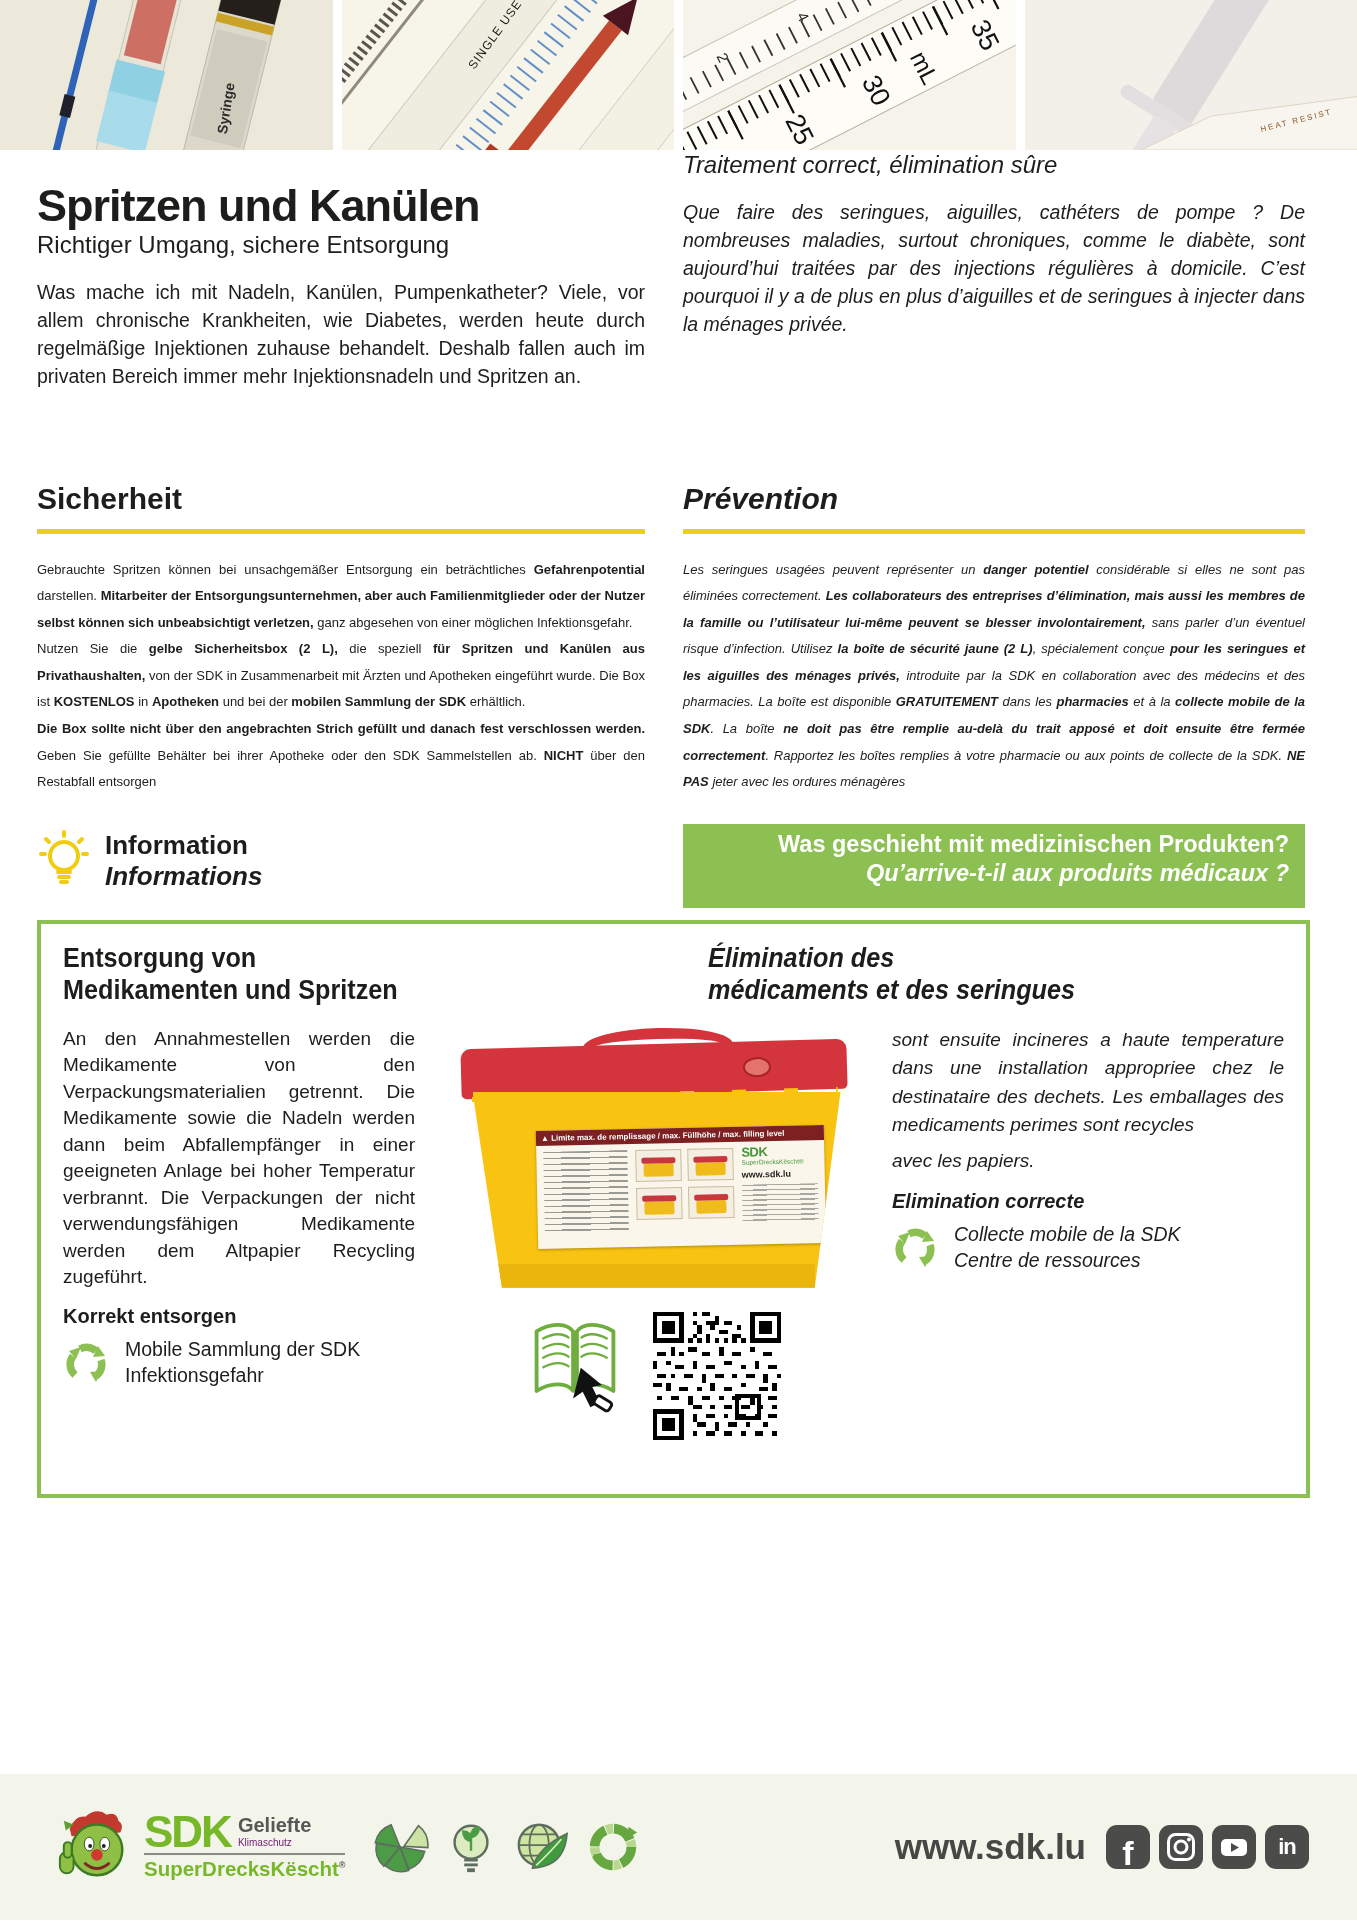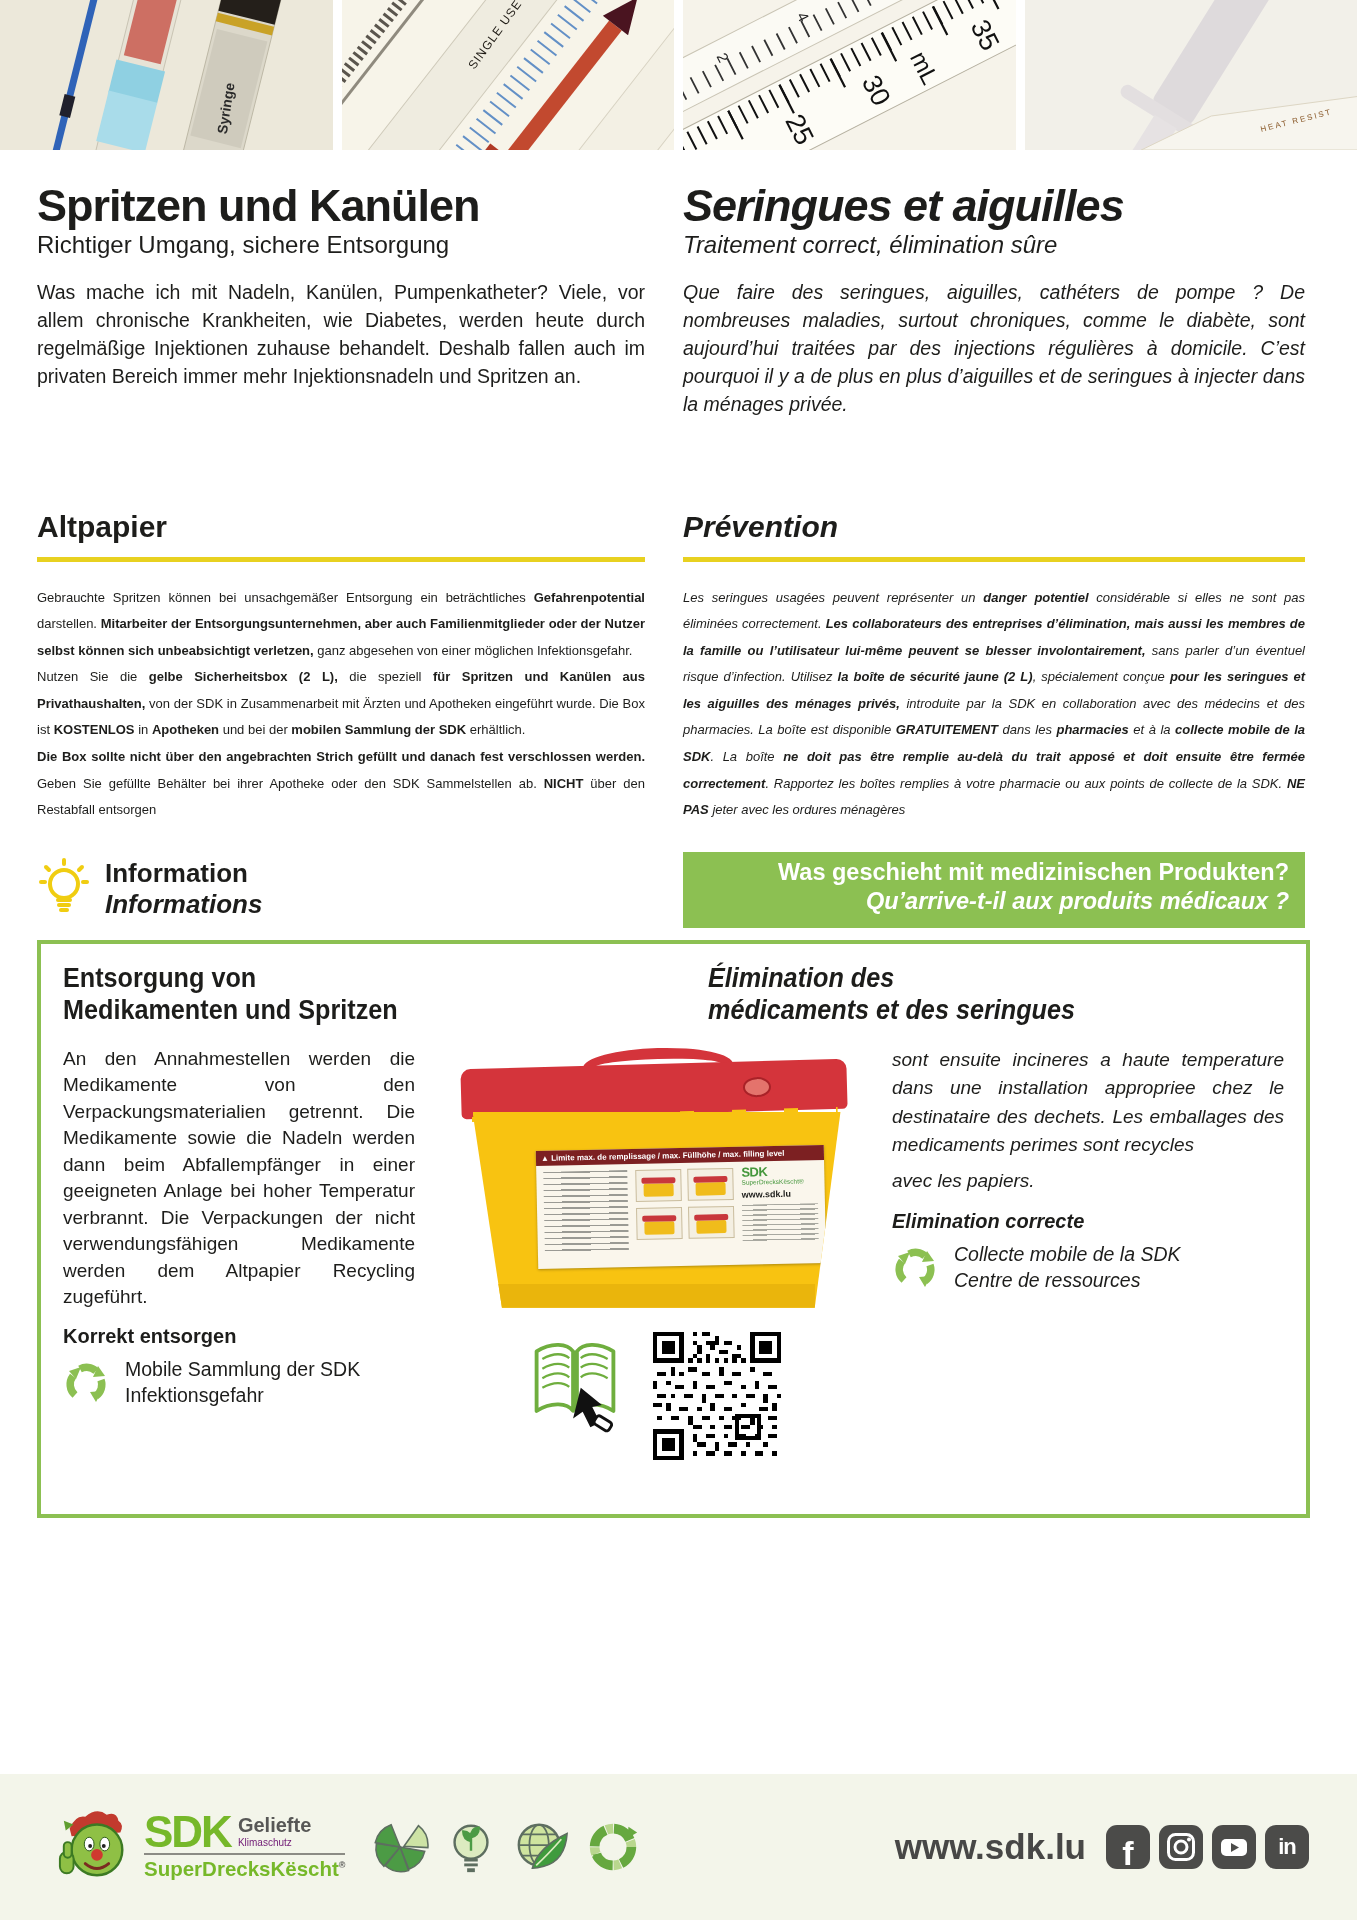--- a/index.html
+++ b/index.html
@@ -21,21 +21,21 @@
   h2{margin:0;font-size:30px;font-weight:bold;}
   .rule{height:5px;background:#e8d120;margin-top:13px;}
   .bodytext{margin-top:23px;font-size:13px;line-height:26.6px;text-align:justify;}
   .bodytext p{margin:0;}
   
   .info-row{margin-top:28px;align-items:start;}
   .info-left{display:flex;align-items:flex-start;gap:14px;padding-top:6px;}
   .info-labels{font-size:26px;font-weight:bold;line-height:31px;}
   .it{font-style:italic;}
   .gbanner{background:#8cc052;color:#fff;font-weight:bold;font-size:23.5px;line-height:29px;
-           text-align:right;padding:6px 16px 12px;}
+           text-align:right;padding:6px 16px 20px;}
   
   .gbox{margin-top:12px;border:4px solid #8cc052;height:578px;box-sizing:border-box;
         padding:18px 22px 0;}
   .bhead-row{display:grid;grid-template-columns:645px 1fr;}
   .bheading{font-size:28px;line-height:32px;font-weight:bold;transform:scaleX(.9);
             transform-origin:0 50%;white-space:nowrap;}
   .gbox-cols{display:grid;grid-template-columns:352px 1fr 392px;column-gap:16px;margin-top:20px;}
   .boxtext{font-size:19px;line-height:26.5px;text-align:justify;}
   .fr-boxtext{font-size:19px;line-height:28.4px;text-align:justify;}
   .fr-boxtext p{margin:0 0 3px;}
@@ -180,29 +180,28 @@
 
   <div class="content">
 
     <div class="cols">
       <div>
         <h1>Spritzen und Kanülen</h1>
         <div class="subtitle">Richtiger Umgang, sichere Entsorgung</div>
         <p class="intro">Was mache ich mit Nadeln, Kanülen, Pumpenkatheter? Viele, vor allem chronische Krankheiten, wie Diabetes, werden heute durch regelmäßige Injektionen zuhause behandelt. Deshalb fallen auch im privaten Bereich immer mehr Injektionsnadeln und Spritzen an.</p>
       </div>
       <div class="fr-col">
-        <h1>Seringues et aiguilles</h1>
         <div class="subtitle">Traitement correct, élimination sûre</div>
         <p class="intro">Que faire des seringues, aiguilles, cathéters de pompe ? De nombreuses maladies, surtout chroniques, comme le diabète, sont aujourd’hui traitées par des injections régulières à domicile. C’est pourquoi il y a de plus en plus d’aiguilles et de seringues à injecter dans la ménages privée.</p>
       </div>
     </div>
 
     <div class="cols sec-block">
       <div>
-        <h2>Altpapier</h2>
+        <h2>Sicherheit</h2>
         <div class="rule"></div>
         <div class="bodytext">
           <p>Gebrauchte Spritzen können bei unsachgemäßer Entsorgung ein beträchtliches <b>Gefahrenpotential</b> darstellen. <b>Mitarbeiter der Entsorgungsunternehmen, aber auch Familienmitglieder oder der Nutzer selbst können sich unbeabsichtigt verletzen,</b> ganz abgesehen von einer möglichen Infektionsgefahr.</p>
           <p>Nutzen Sie die <b>gelbe Sicherheitsbox (2 L),</b> die speziell <b>für Spritzen und Kanülen aus Privathaushalten,</b> von der SDK in Zusammenarbeit mit Ärzten und Apotheken eingeführt wurde. Die Box ist <b>KOSTENLOS</b> in <b>Apotheken</b> und bei der <b>mobilen Sammlung der SDK</b> erhältlich.</p>
           <p><b>Die Box sollte nicht über den angebrachten Strich gefüllt und danach fest verschlossen werden.</b> Geben Sie gefüllte Behälter bei ihrer Apotheke oder den SDK Sammelstellen ab. <b>NICHT</b> über den Restabfall entsorgen</p>
         </div>
       </div>
       <div class="fr-col">
         <h2>Prévention</h2>
         <div class="rule"></div>

